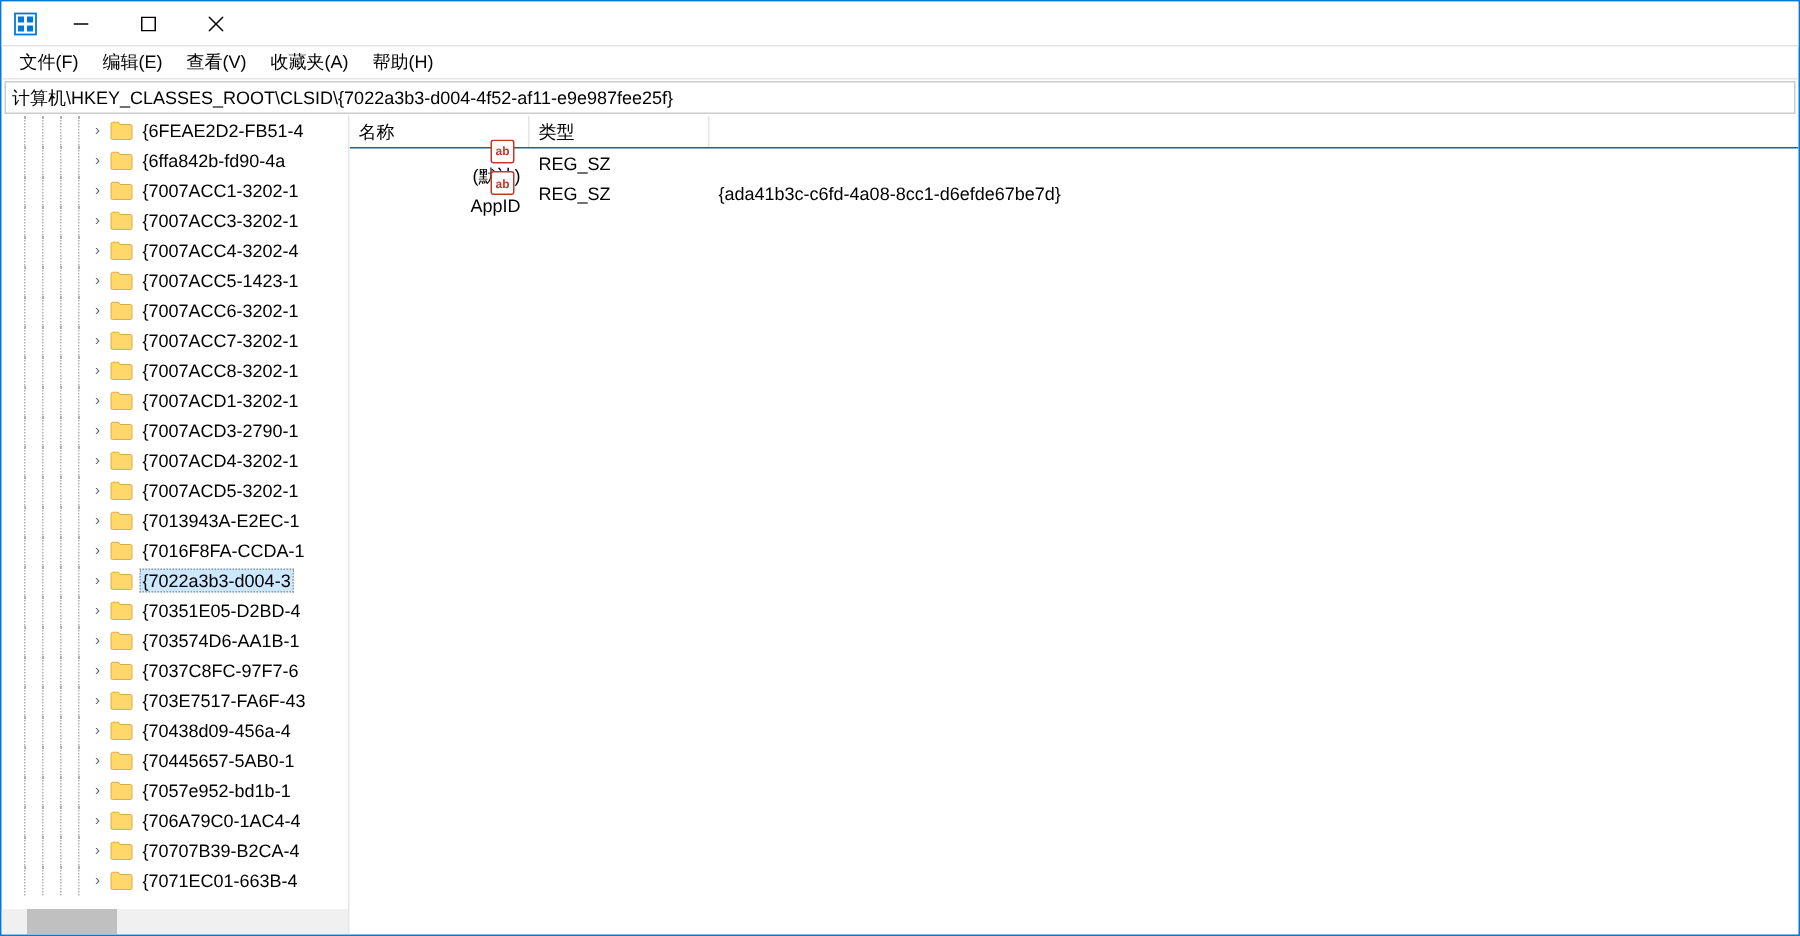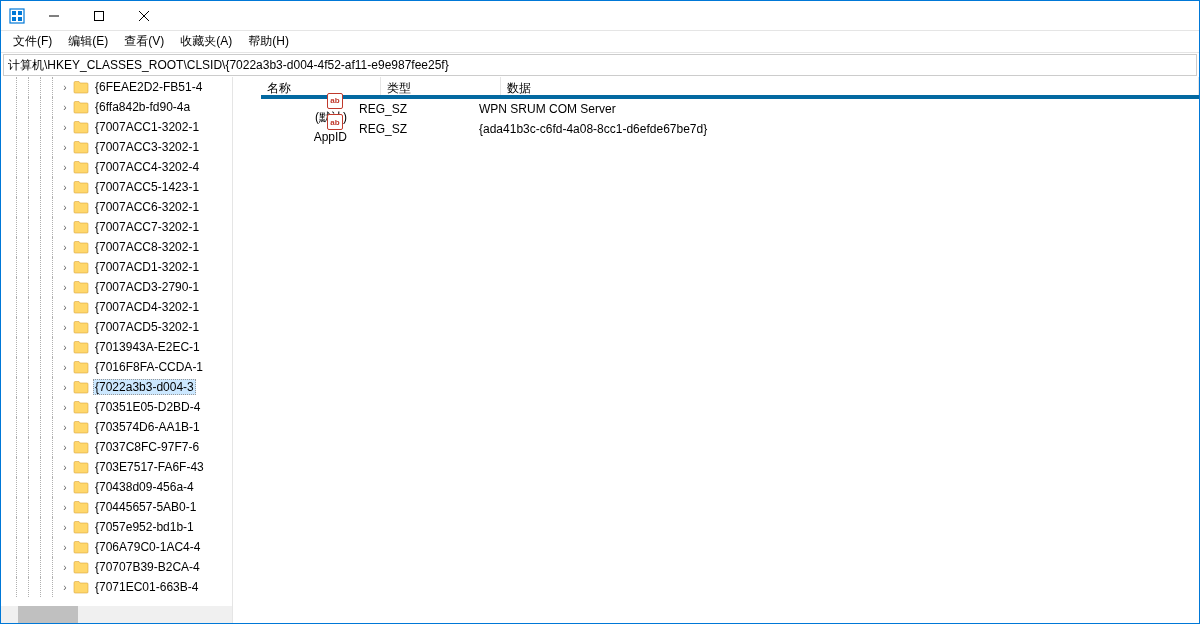--- a/index.html
+++ b/index.html
@@ -23,21 +23,21 @@
 .hscroll { position: absolute; bottom: 0; left: 0; right: 0; height: 17px; background: #f0f0f0; display: flex; align-items: center; }
 .hscroll .thumb { width: 60px; height: 17px; background: #c0c0c0; margin-left: 17px; }
 .tree-item { display: flex; align-items: center; height: 20px; padding-left: 58px; white-space: nowrap; cursor: default; position: relative; }
 .tree-item .lines { position: absolute; left: 0; top: 0; bottom: 0; width: 58px; }
 .tree-item .lines .vline { position: absolute; top: 0; bottom: 0; width: 1px; border-left: 1px dotted #b0b0b0; }
 .tree-item .chevron { width: 12px; text-align: center; color: #666; font-size: 10px; margin-right: 2px; }
 .tree-item .folder-icon { width: 16px; height: 14px; margin-right: 4px; display: inline-block; }
 .tree-item .label { padding: 0 2px; }
 .tree-item.selected .label { background: #cce8ff; border: 1px dotted #999; padding: 0 1px; }
 .list-panel { flex: 1; overflow: auto; }
-.list-header { display: flex; height: 22px; border-bottom: 4px solid #0369a1; margin-left: 28px; }
+.list-header { display: flex; height: 22px; border-bottom: 1px solid #0369a1; }
 .list-header .col { padding: 3px 6px; border-right: 1px solid #e5e5e5; font-size: 12px; cursor: default; }
 .list-header .col.name { width: 120px; }
 .list-header .col.type { width: 120px; }
 .list-header .col.data { flex: 1; }
 .list-row { display: flex; height: 20px; align-items: center; }
 .list-row .cell { padding: 0 6px; font-size: 12px; overflow: hidden; white-space: nowrap; }
 .list-row .cell.name { width: 120px; display: flex; align-items: flex-end; flex-direction: column; }
 .list-row .cell.type { width: 120px; }
 .list-row .cell.data { flex: 1; }
 .value-icon { width: 16px; height: 16px; margin-right: 4px; display: inline-flex; align-items: center; justify-content: center; border: 1px solid #c0392b; background: #fff; color: #c0392b; font-size: 8px; font-weight: bold; border-radius: 2px; }
@@ -431,30 +431,28 @@
         </div>
       </div>
     <div class="hscroll">
         <div class="thumb"></div>
       </div>
   </div>
   <div class="list-panel">
     <div class="list-header">
       <div class="col name">名称</div>
       <div class="col type">类型</div>
-      <div class="col data">数据</div>
     </div>
     <div id="list-body">
         <div class="list-row">
           <div class="cell name">
             <span class="value-icon">ab</span>
             <span>(默认)</span>
           </div>
           <div class="cell type">REG_SZ</div>
-          <div class="cell data">WPN SRUM COM Server</div>
         </div>
         <div class="list-row">
           <div class="cell name">
             <span class="value-icon">ab</span>
             <span>AppID</span>
           </div>
           <div class="cell type">REG_SZ</div>
           <div class="cell data">{ada41b3c-c6fd-4a08-8cc1-d6efde67be7d}</div>
         </div>
       </div>

